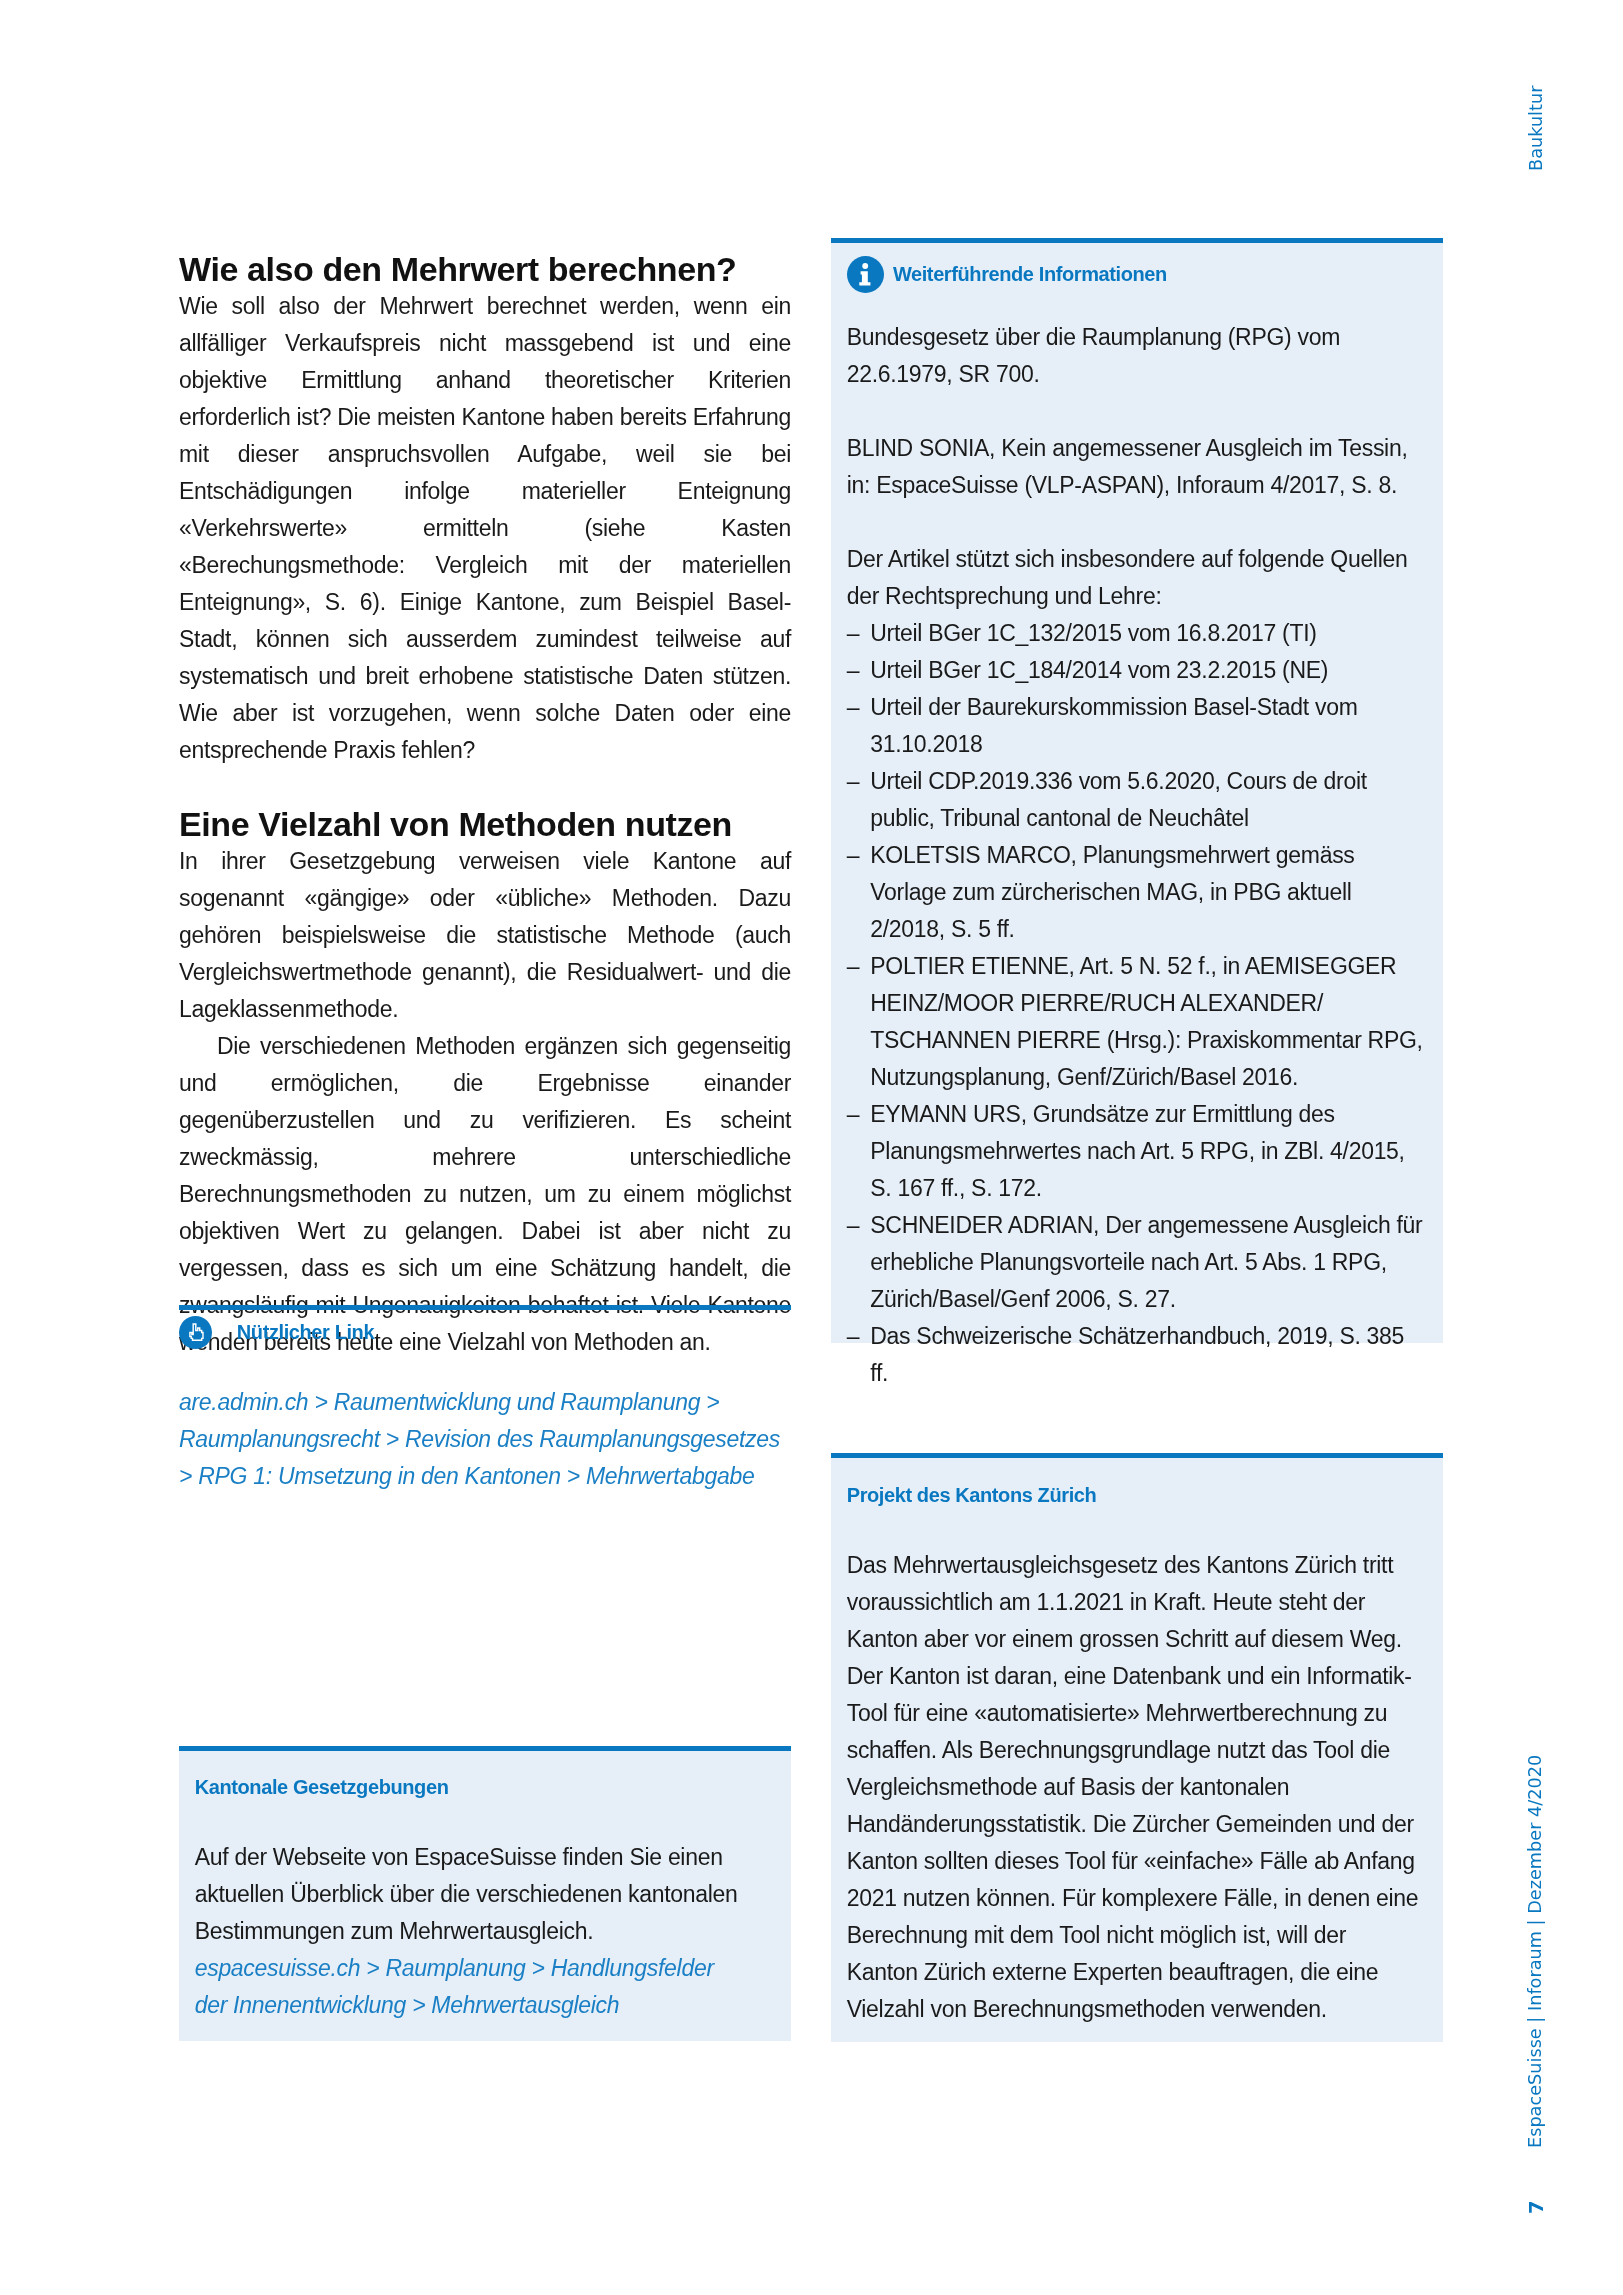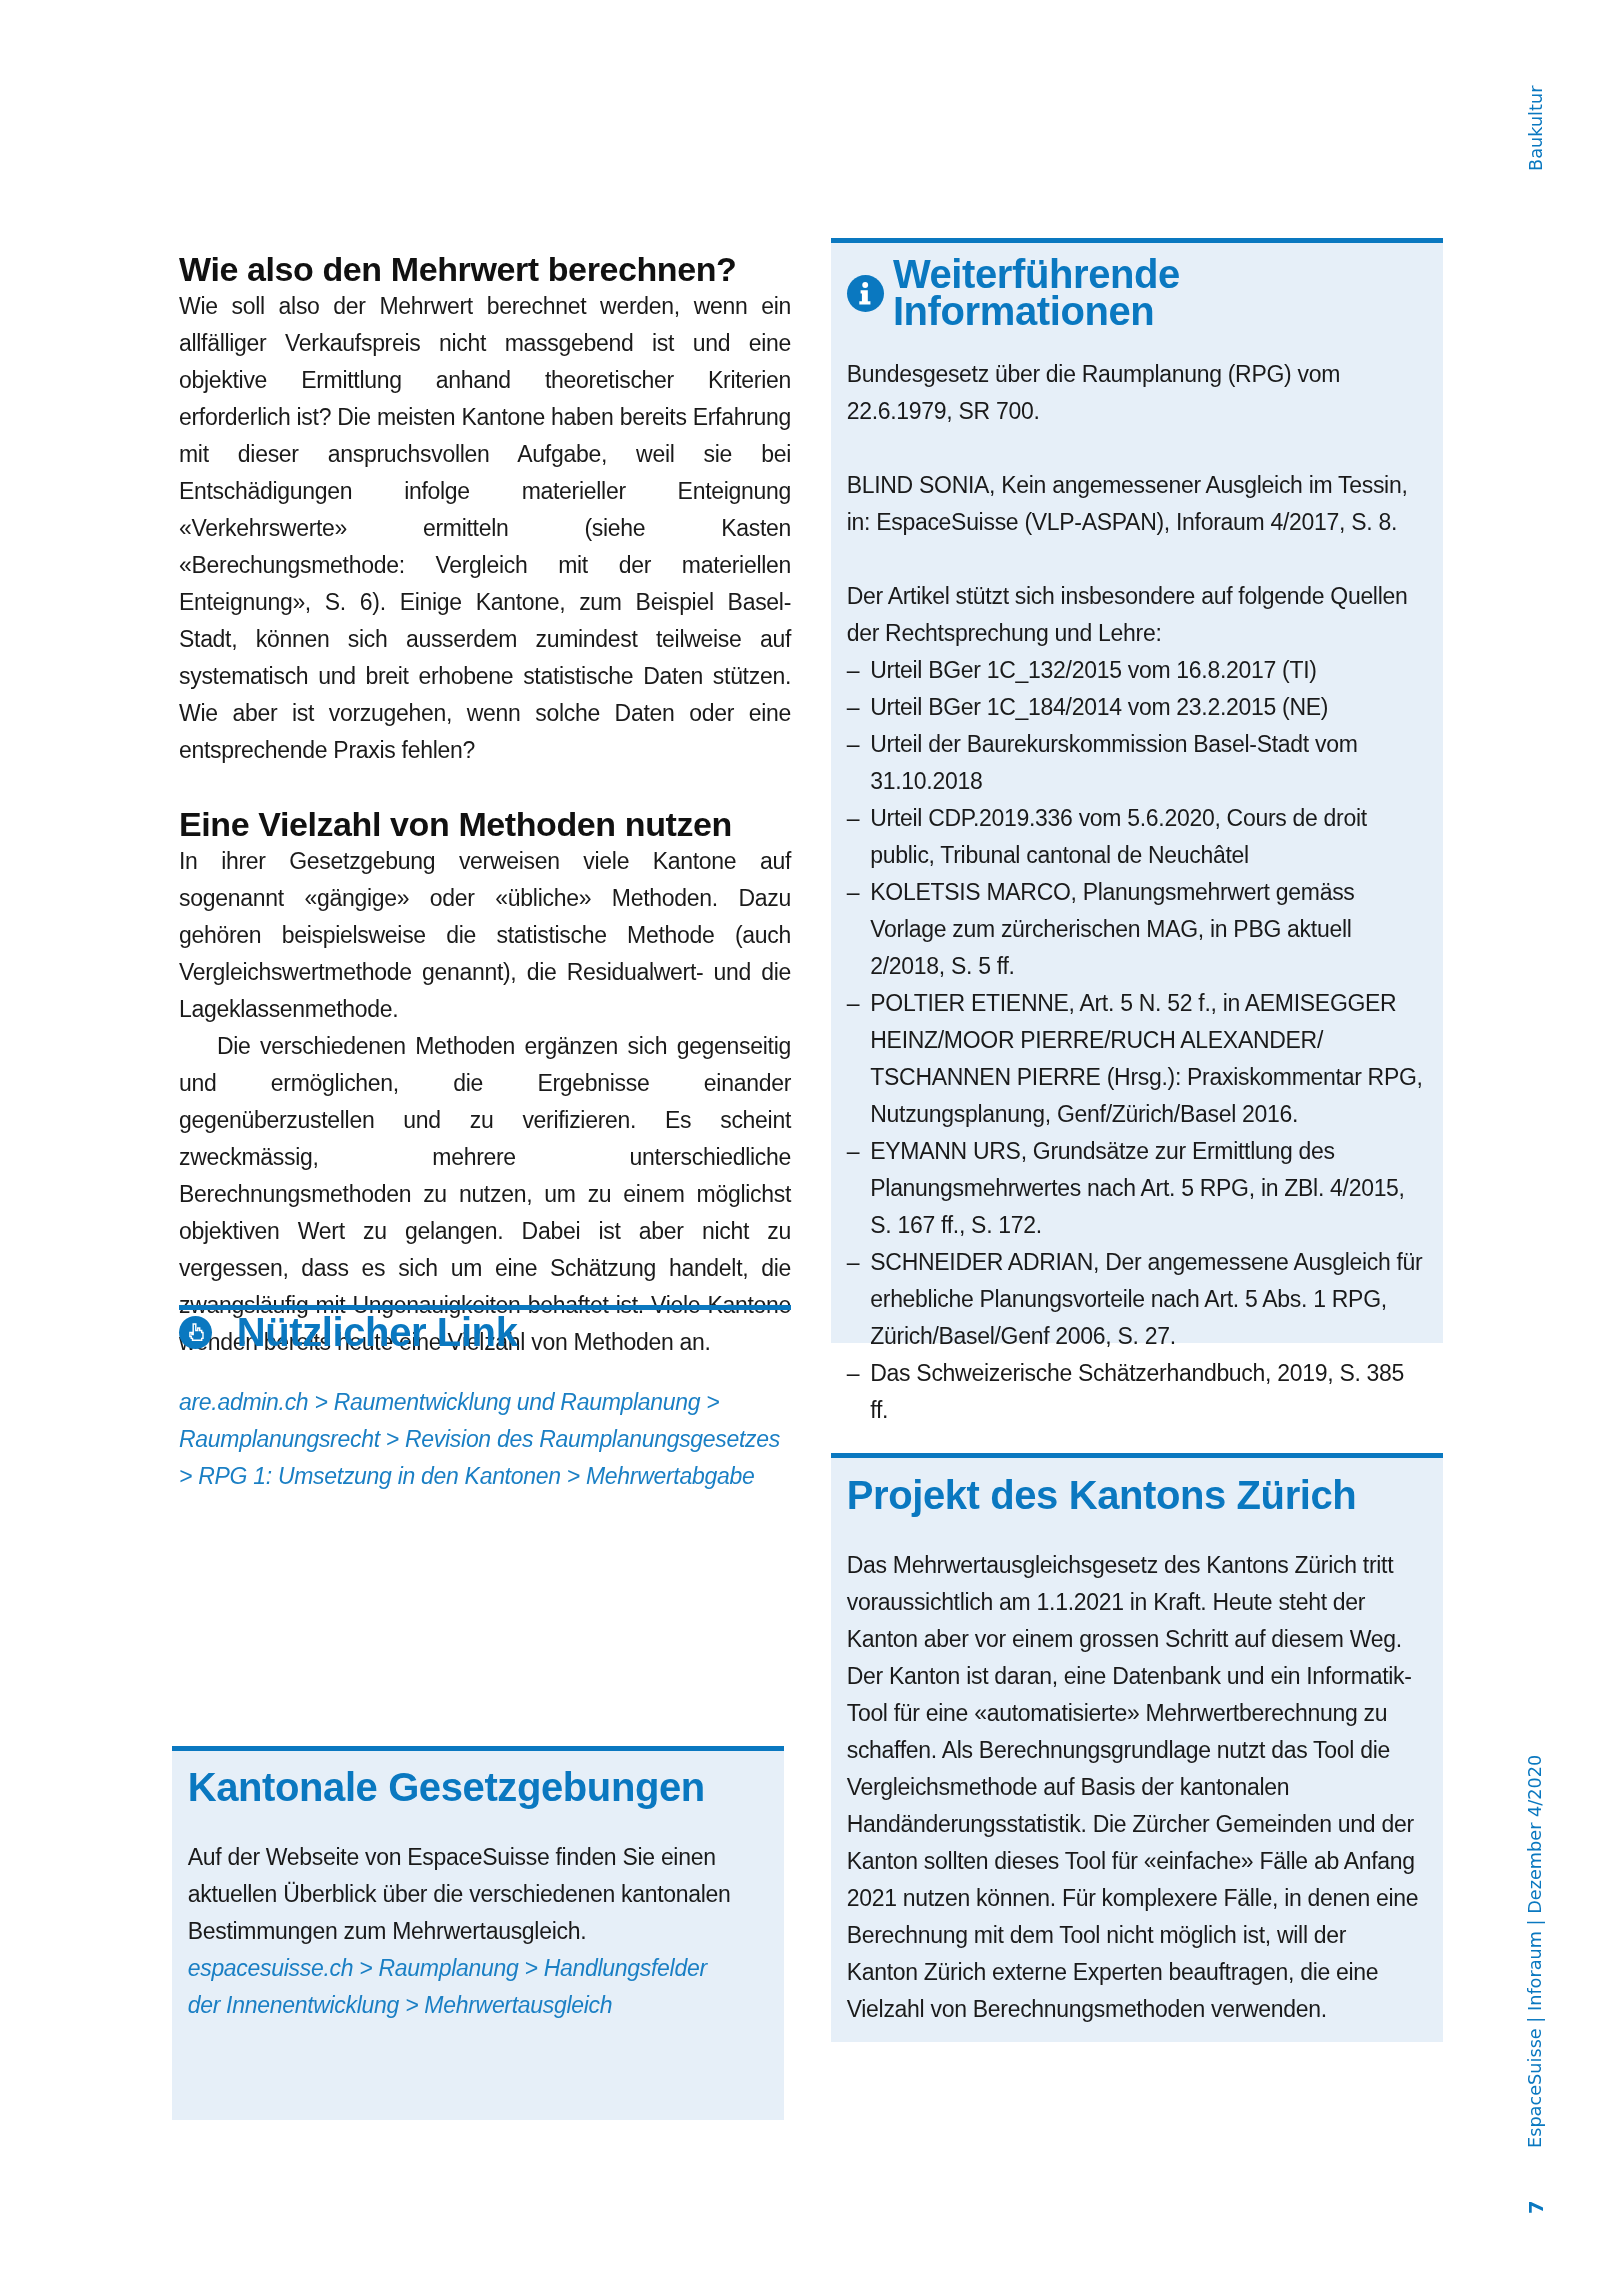--- a/index.html
+++ b/index.html
@@ -21,21 +21,21 @@
   }
   .box {
     position: absolute; background: #e6eff8;
     border-top: 5.2px solid #0a78c0;
     box-sizing: border-box;
   }
   .box-plain {
     position: absolute; border-top: 5.2px solid #0a78c0; box-sizing: border-box;
   }
   .box-title {
-    color: #0a78c0; font-size: 40px; line-height: 37px; letter-spacing: -0.4px;
+    color: #0a78c0; font-size: 20px; line-height: 37px; letter-spacing: -0.4px;
     margin: 0; display: flex; align-items: center; gap: 11.8px;
   }
   .icon-circle {
     width: 33px; height: 33px; border-radius: 50%; background: #0a78c0;
     display: inline-flex; align-items: center; justify-content: center;
     flex-shrink: 0;
   }
   .box-body { font-size: 23px; line-height: 37px; letter-spacing: -0.3px; }
   .box-body p { margin: 0; }
   .gap { height: 37px; }
@@ -83,21 +83,21 @@
         <path d="M11 3 h4 v10 h3 v-4 h3 v4 h3 v3 h2 v9 h-2 v3 h-14 v-3 h-2 v-3 h-2 v-6 h3 v3 h2 z" fill="none" stroke="#ffffff" stroke-width="2.2" stroke-linejoin="miter"></path>
       </svg>
     </span>
     <span style="margin-left:13px;">Nützlicher Link</span>
   </h3>
   <div class="box-body" style="margin-top:33px; text-align:justify;">
     <p class="link" style="text-align:left;">are.admin.ch &gt; Raumentwicklung und Raumplanung &gt; Raumplanungsrecht &gt; Revision des Raumplanungsgesetzes &gt; RPG 1: Umsetzung in den Kantonen &gt; Mehrwertabgabe</p>
   </div>
 </div>
 
-<div class="box" style="left:172px; top:1746px; width:612px; height:374px; padding:14.4px 15.7px 0 15.7px;">
+<div class="box" style="left:179px; top:1746px; width:612px; height:295px; padding:14.4px 15.7px 0 15.7px;">
   <h3 class="box-title" style="margin-top:3.9px;">Kantonale Gesetzgebungen</h3>
   <div class="box-body" style="margin-top:33px; width:550px;">
     <p>Auf der Webseite von EspaceSuisse finden Sie einen aktuellen Überblick über die verschiedenen kantonalen Bestimmungen zum Mehrwertausgleich.</p>
     <p class="link">espacesuisse.ch &gt; Raumplanung &gt; Handlungsfelder der Innenentwicklung &gt; Mehrwertausgleich</p>
   </div>
 </div>
 
 <div class="box" style="left:831px; top:238px; width:612px; height:1105px; padding:13px 15.7px 0 15.7px;">
   <h3 class="box-title" style="gap:9.2px;">
     <span class="icon-circle" style="width:37px; height:37px;">

